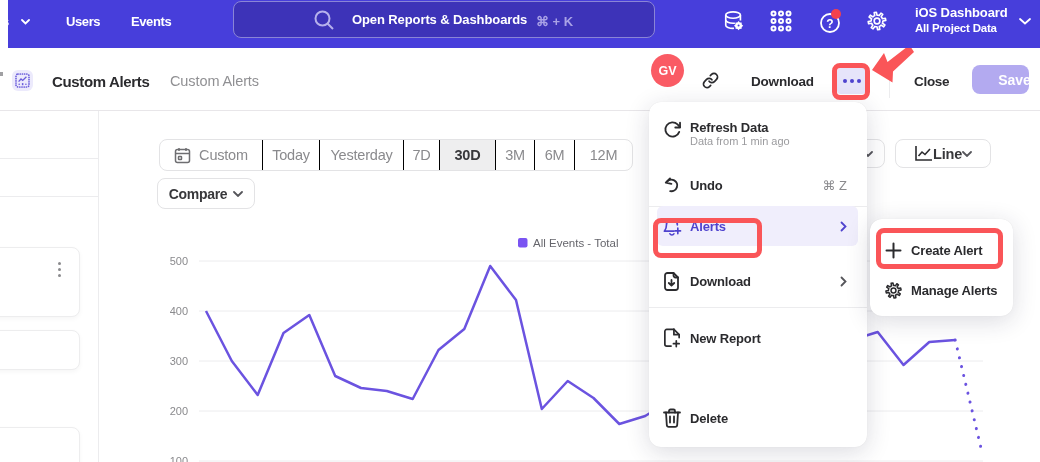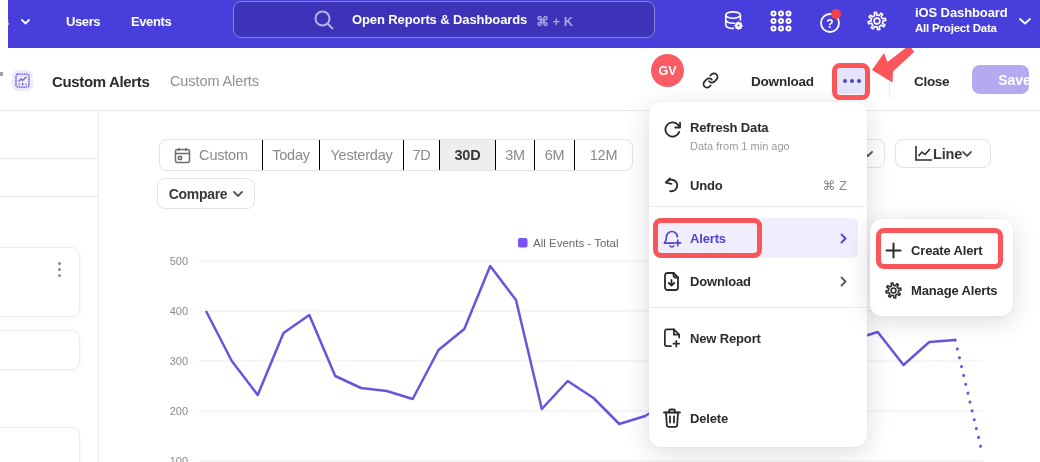--- a/index.html
+++ b/index.html
@@ -236,37 +236,37 @@
 
     <div class="mi" style="top:8px; height:50px; align-items:flex-start;">
       <span class="ic" style="margin-top:9px;">
         <svg width="19" height="19" viewBox="0 0 24 24" fill="none" stroke="#2b2b2e" stroke-width="2.3" stroke-linecap="round" stroke-linejoin="round">
           <path d="M21.5 3.5 v6 h-6"></path>
           <path d="M20.49 15 a9 9 0 1 1 -2.12 -9.36 L21.5 9"></path>
         </svg>
       </span>
       <div style="margin-top:10px;">
         <div class="lbl">Refresh Data</div>
-        <div class="menusub" style="margin-top:5px;">Data from 1 min ago</div>
+        <div class="menusub" style="">Data from 1 min ago</div>
       </div>
     </div>
 
     <div class="mi" style="top:63px;">
       <span class="ic">
         <svg width="18" height="16" viewBox="0 0 18 16" fill="none" stroke="#2b2b2e" stroke-width="1.9" stroke-linecap="round" stroke-linejoin="round">
           <path d="M3.8 4.9 A 5.8 5.8 0 1 1 7.2 14.1"></path>
           <path d="M7.0 1.4 L2.8 5.6 L8.4 6.9"></path>
         </svg>
       </span>
       <span class="lbl">Undo</span>
       <span class="chev cmdz">⌘ Z</span>
     </div>
     <div class="mdiv" style="top:104px;"></div>
 
-    <div class="mi alertrow" style="top:116px;justify-content:center;">
+    <div class="mi alertrow" style="top:104px;justify-content:center;">
       <span class="ic">
         <svg width="20" height="20" viewBox="0 0 22 22" fill="none" stroke="#4f43ce" stroke-width="1.8" stroke-linecap="round" stroke-linejoin="round">
           <path d="M16.9 9.8 a6 6 0 0 0 -12 0 c0 4.6 -1.9 6.1 -2.3 6.9 H13.2"></path>
           <path d="M8.7 19.5 a2.4 2.4 0 0 0 4.4 0"></path>
           <path d="M17.4 13.4 v6 M14.4 16.4 h6"></path>
         </svg>
       </span>
       <span class="lbl">Alerts</span>
       <svg class="chev" width="7" height="11" viewBox="0 0 7 11" fill="none" stroke="#4f43ce" stroke-width="1.8" stroke-linecap="round">
           <path d="M1.5 1.5 L5.5 5.5 L1.5 9.5"></path>

